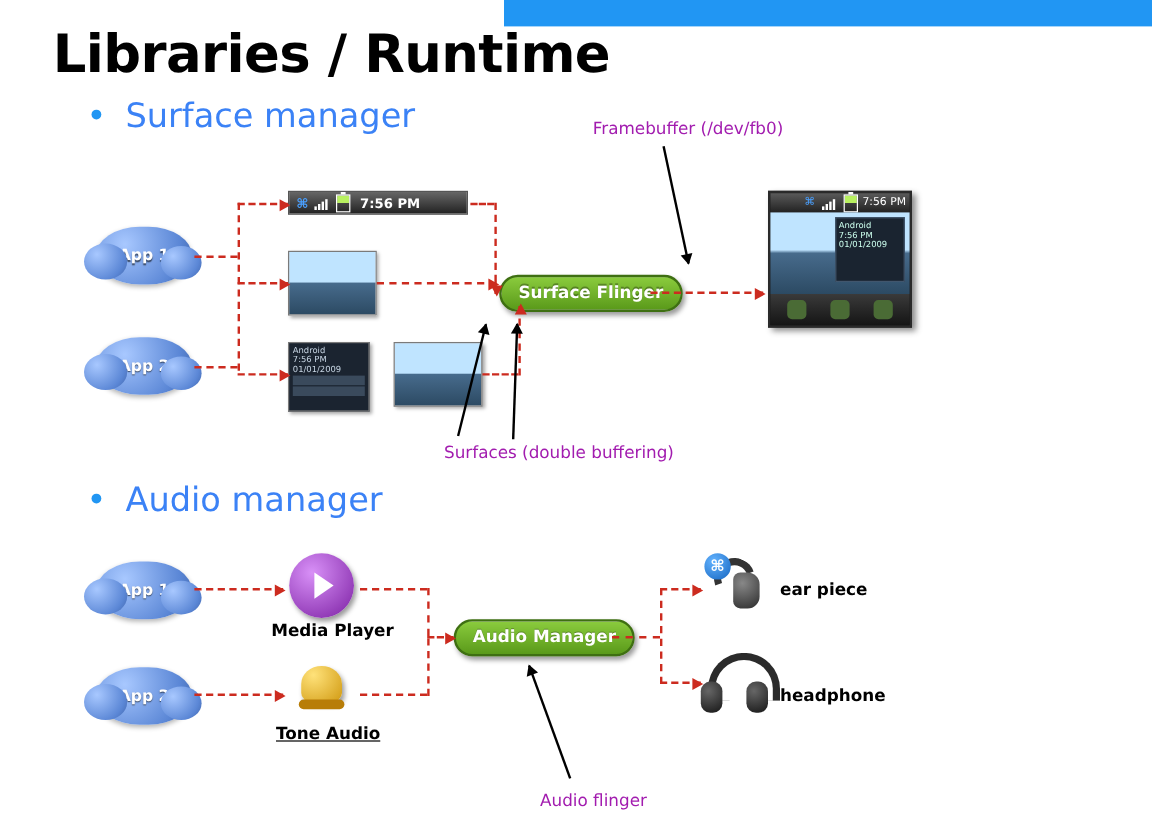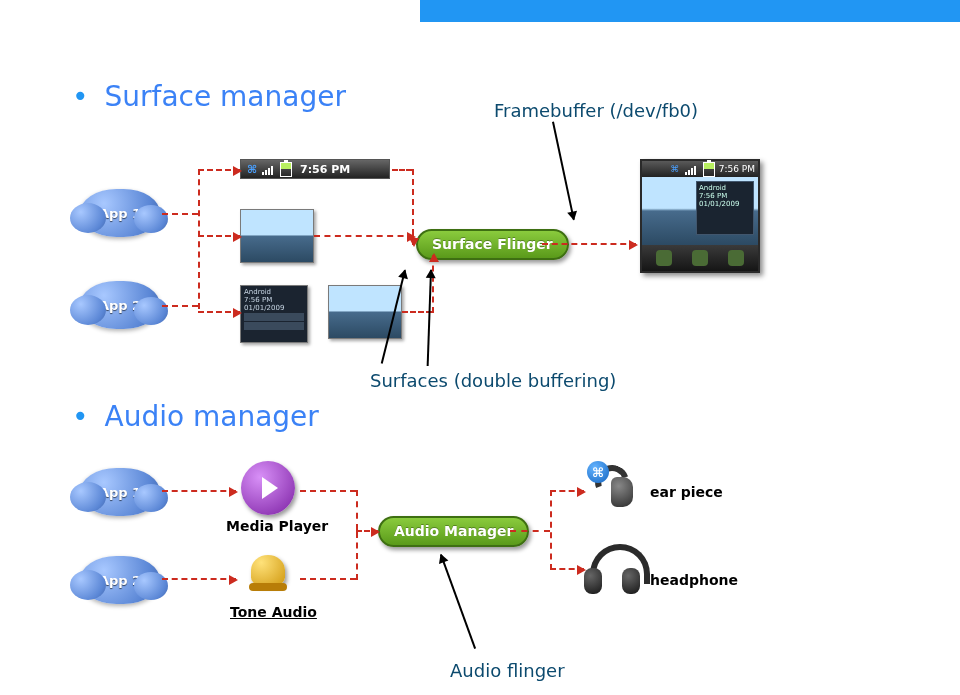--- a/index.html
+++ b/index.html
@@ -37,22 +37,22 @@
   }
   .bullet::before {
     content: "•";
     color: #2196f3;
     margin-right: 16px;
     font-size: 28px;
     line-height: 1;
   }
   .annot {
     position: absolute;
-    font-size: 18px;
-    color: #0c4a6e;
+    font-size: 14px;
+    color: #a21caf;
   }
   .credit {
     position: absolute;
     right: 20px;
     bottom: 8px;
     font-size: 15px;
     color: #111;
   }
 
   
@@ -309,20 +309,21 @@
   .headphone .cup.l{left:0;} .headphone .cup.r{right:0;}
 
 </style>
 </head>
 <body>
 
 <div class="top-accent"></div>
 
 <div class="slide">
 
+  <div class="title">Libraries / Runtime</div>
 
   <div class="bullet" style="top:80px;left:72px;">Surface manager</div>
 
   <div class="annot" style="top:100px;left:494px;">Framebuffer (/dev/fb0)</div>
 
   <div class="ptr" style="left:552px;top:122px;height:100px;transform:rotate(-12deg);"></div>
 
   <div class="surface-diagram">
 
     <div class="cloud" style="left:-30px;top:34px;">App 1</div>

